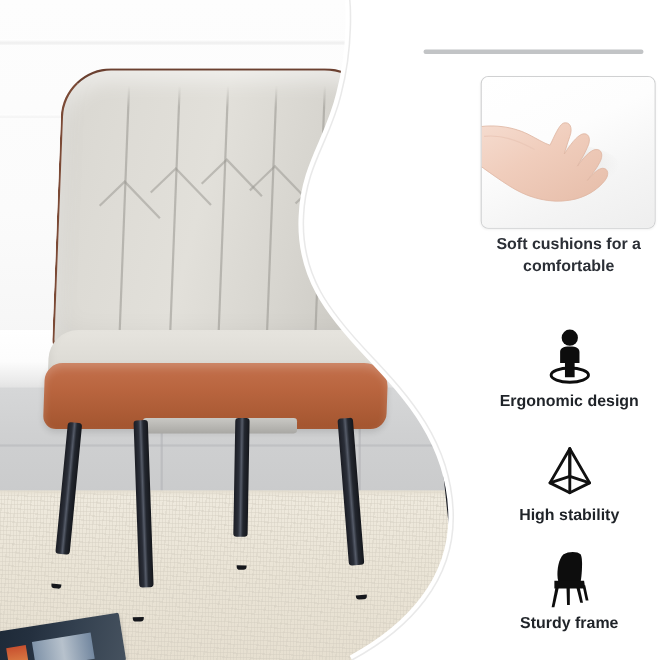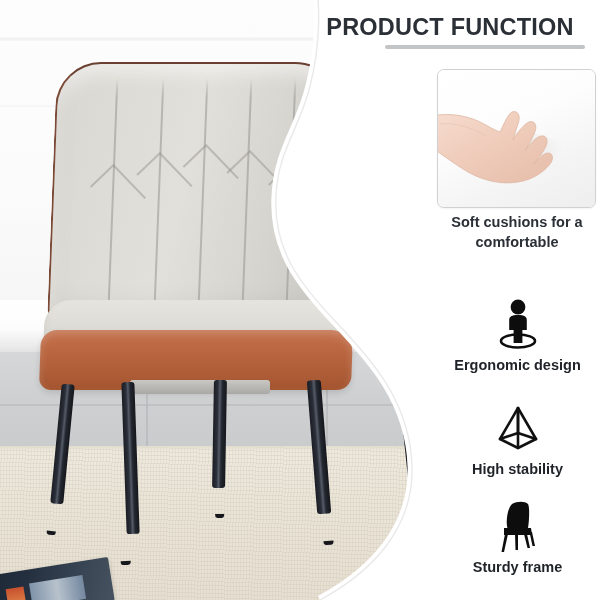--- a/index.html
+++ b/index.html
@@ -376,21 +376,20 @@
     </div>
   </div>
 
   <svg class="curve-stroke" viewBox="0 0 600 600">
     <path d="M 318,0 C 318,0 322,40 310,86 C 300,128 278,150 276,196 C 273,250 300,284 336,322 C 372,360 410,402 412,466 C 414,528 372,572 320,600" fill="none" stroke="#ffffff" stroke-width="9"></path>
     <path d="M 318,0 C 318,0 322,40 310,86 C 300,128 278,150 276,196 C 273,250 300,284 336,322 C 372,360 410,402 412,466 C 414,528 372,572 320,600" fill="none" stroke="#e2e2e2" stroke-width="1.4" opacity=".75"></path>
   </svg>
 
   <div class="right-panel">
 
-    <div class="title">PRODUCT FUNCTION</div>
     <div class="title-rule"></div>
 
     <div class="hero-card">
       <div class="cushion-bg"></div>
       <div class="cushion-dent"></div>
       <svg class="hand" viewBox="0 0 150 86">
         <defs>
           <linearGradient id="skin" x1="0" y1="0" x2="1" y2="1">
             <stop offset="0%" stop-color="#f6ded2"></stop>
             <stop offset="45%" stop-color="#f0cdbc"></stop>

